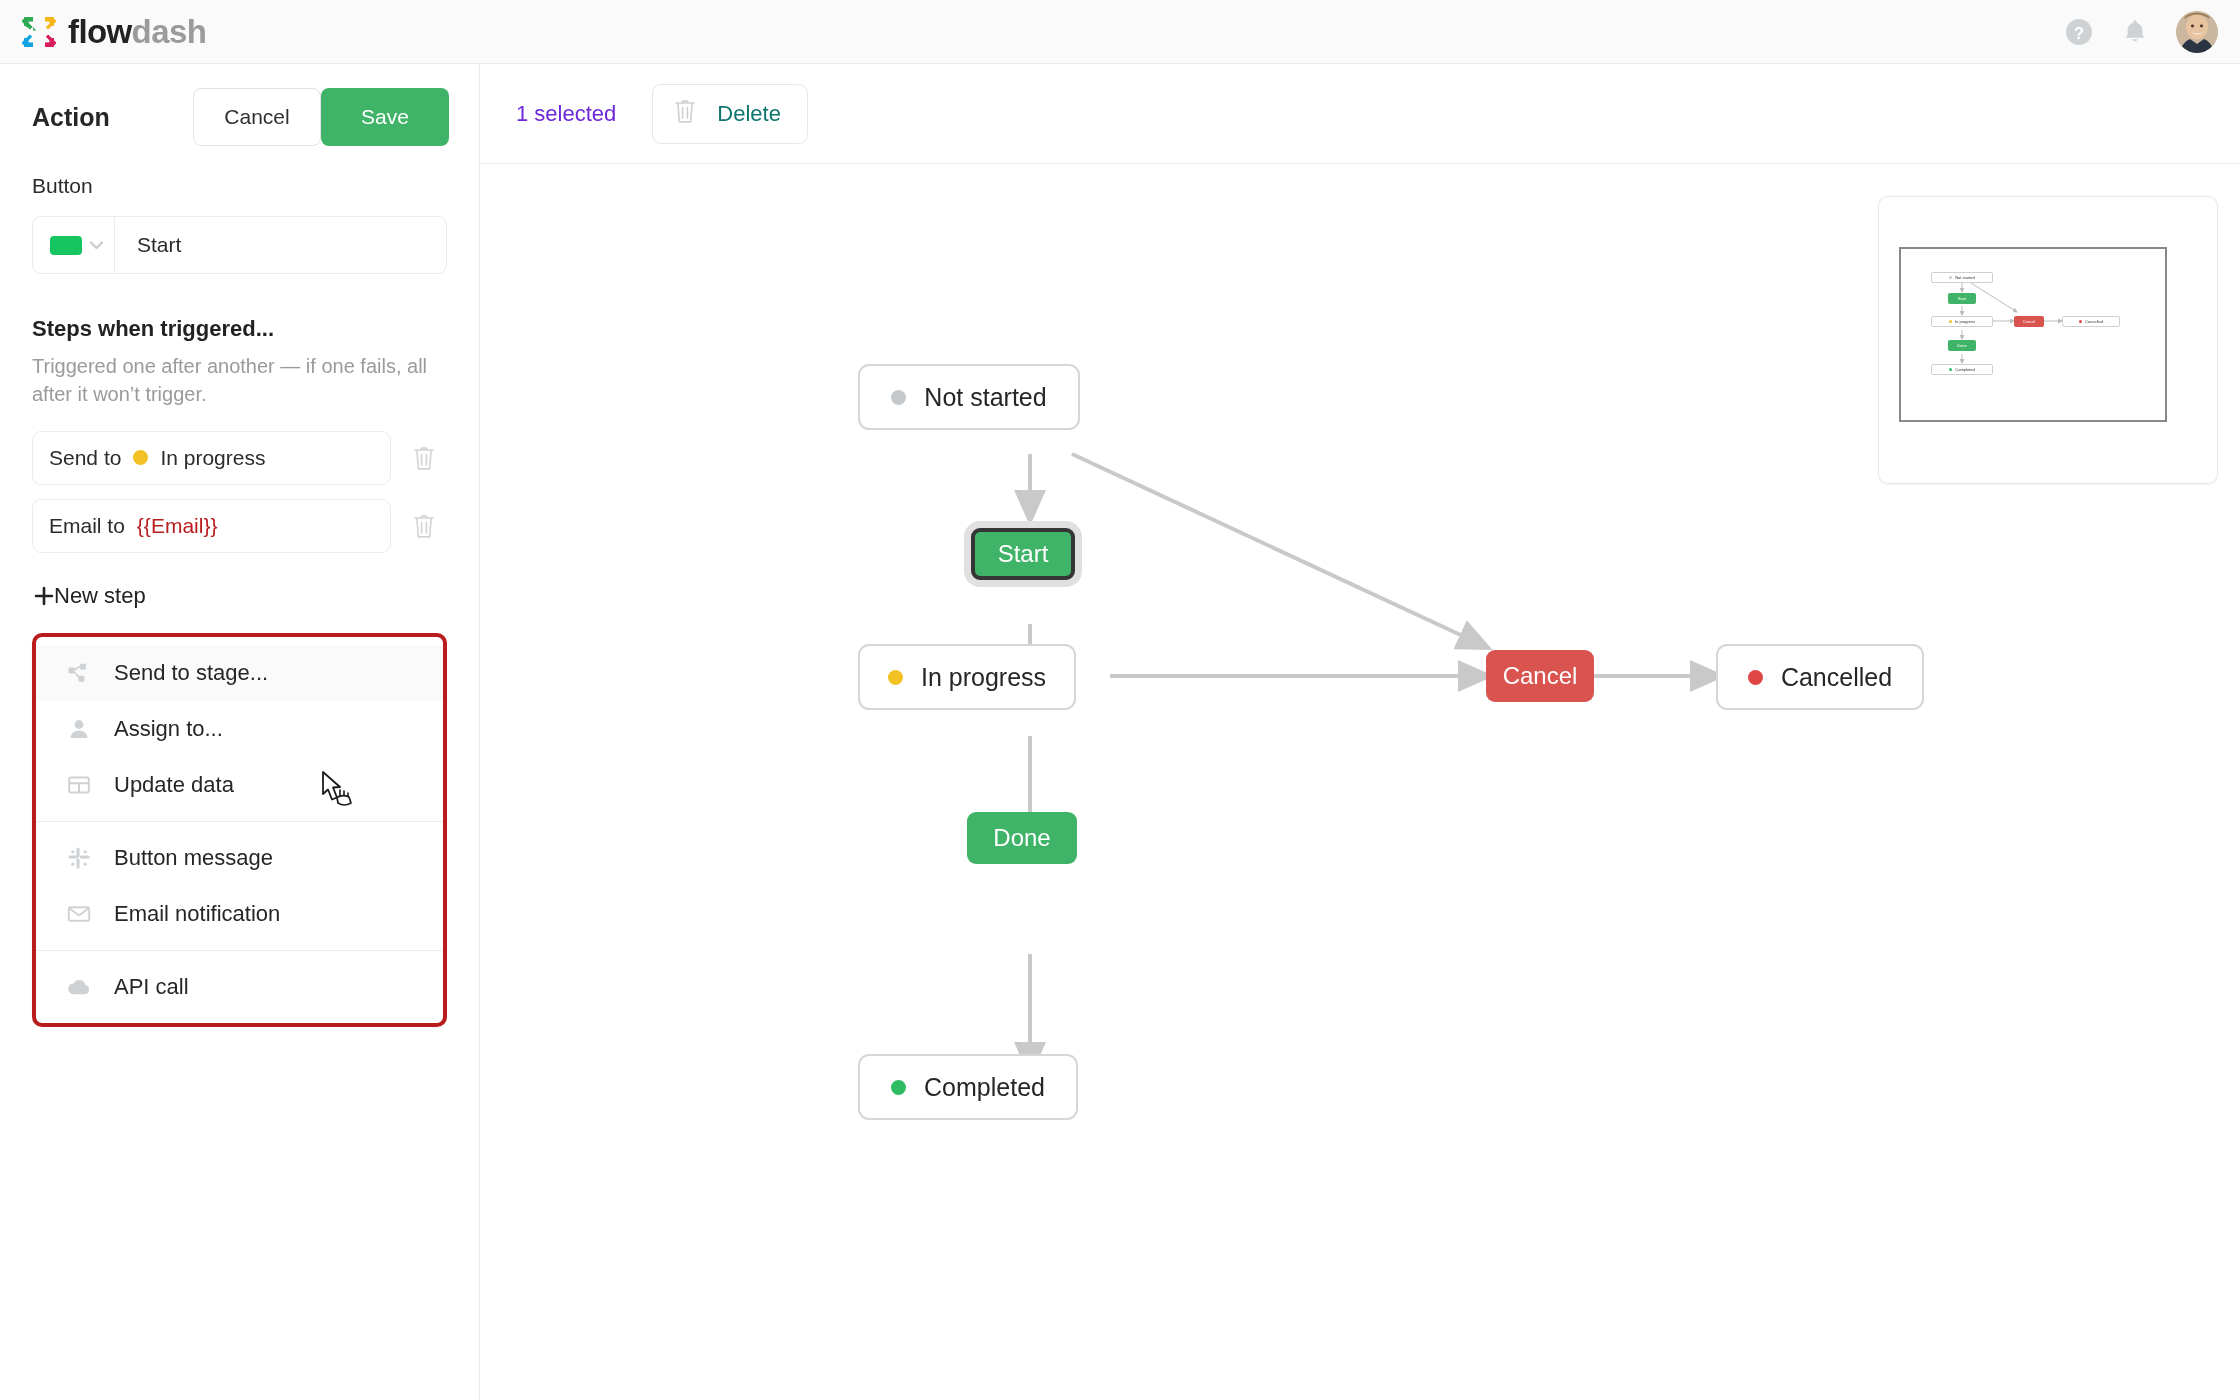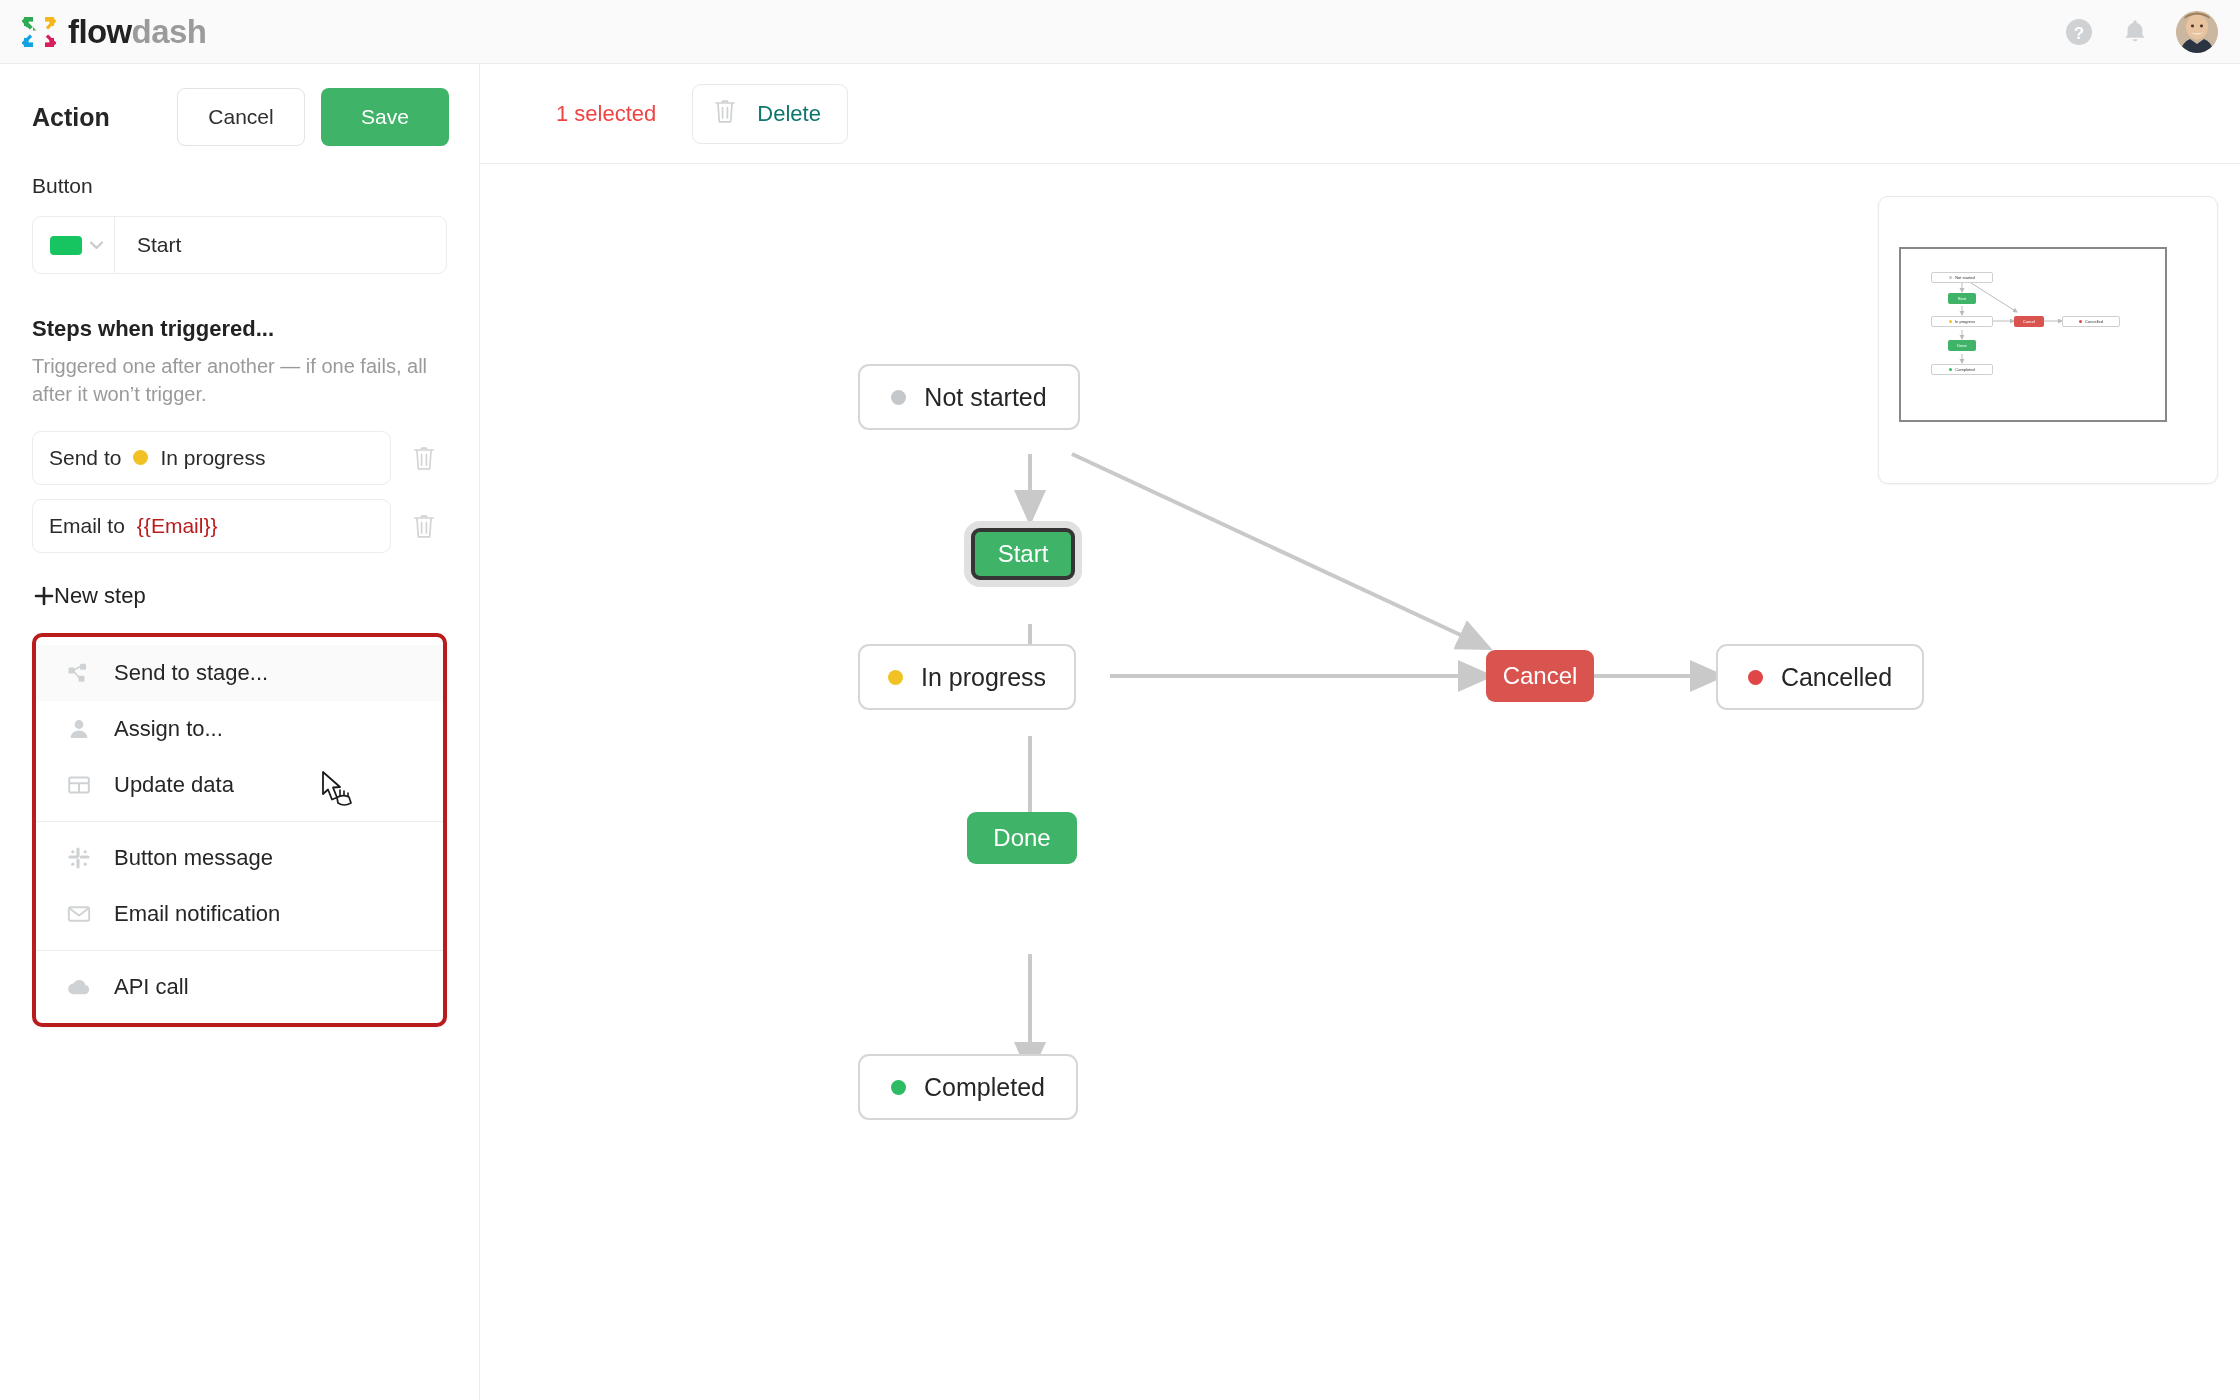--- a/index.html
+++ b/index.html
@@ -60,21 +60,20 @@
     font-family: "Liberation Sans", sans-serif;
     font-size: 21px; border-radius: 8px; cursor: pointer;
     display: inline-flex; align-items: center; justify-content: center;
   }
   .btn-cancel {
     margin-left: auto;
     width: 128px; height: 58px;
     background: #ffffff; border: 1px solid #e3e3e3; color: #303030;
   }
   .btn-save {
-    margin-left: 16px;
     width: 128px; height: 58px;
     background: #3fb368; border: none; color: #ffffff;
   }
 
   .field-label {
     padding: 30px 32px 0 32px;
     font-size: 21px; color: #2b2b2b;
   }
   .button-field {
     margin: 18px 32px 0 32px;
@@ -159,21 +158,21 @@
     width: 38px; height: 42px; pointer-events: none;
   }
 
   
   .canvas-toolbar {
     position: absolute; top: 64px; left: 480px;
     width: 1760px; height: 100px;
     background: #ffffff; border-bottom: 1px solid #ececec;
     display: flex; align-items: center; padding-left: 36px;
   }
-  .selected-count { font-size: 22px; color: #ef4444; margin-left: 40px; }
+  .selected-count { font-size: 22px; color: #6d28d9; }
   .btn-delete {
     margin-left: 36px; height: 60px; padding: 0 26px 0 20px;
     background: #fff; border: 1px solid #e8e8e8; border-radius: 9px;
     display: inline-flex; align-items: center; gap: 20px;
     font-size: 22px; color: #0f766e; cursor: pointer;
   }
 
   
   .canvas {
     position: absolute; top: 164px; left: 480px;

